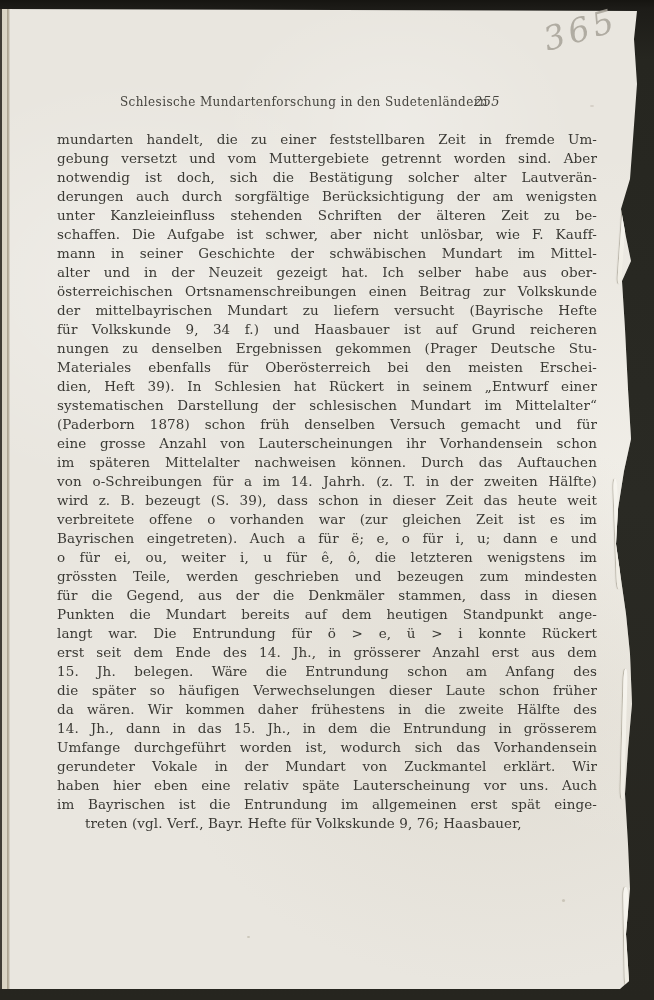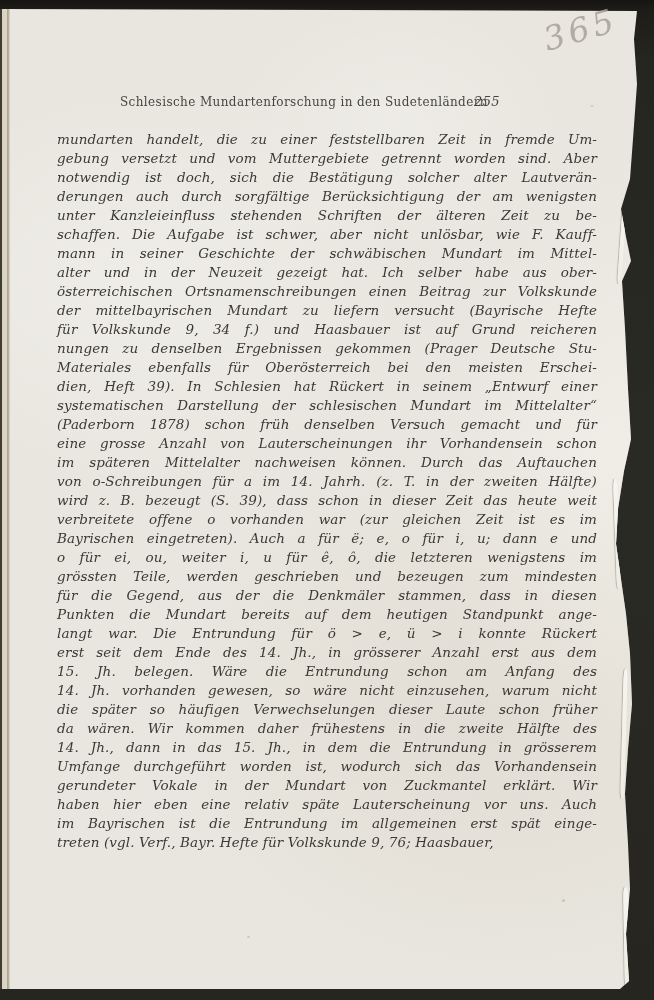--- a/index.html
+++ b/index.html
@@ -68,23 +68,22 @@
     color: #3a3934;
     font-size: 13.5px;
     letter-spacing: 0.1px;
   }
   .text-line {
     height: 19px;
     line-height: 19px;
     text-align: justify;
     text-align-last: justify;
     white-space: nowrap;
-    font-style: italic;
   }
-  .text-line:last-child { text-align-last: left; }
+  .text-line:last-child { text-align-last: left; margin-left: 28px; }
 
   .handwritten {
     position: absolute;
     left: 543px; top: 10px;
     font-family: "DejaVu Serif", serif;
     font-style: italic;
     font-size: 33px;
     letter-spacing: 4px;
     color: #a7a298;
     transform: rotate(-16deg);
@@ -136,21 +135,20 @@
         <div class="text-line">wird z. B. bezeugt (S. 39), dass schon in dieser Zeit das heute weit</div>
         <div class="text-line">verbreitete offene o vorhanden war (zur gleichen Zeit ist es im</div>
         <div class="text-line">Bayrischen eingetreten).  Auch a für ë; e, o für i, u; dann e und</div>
         <div class="text-line">o für ei, ou, weiter i, u für ê, ô, die letzteren wenigstens im</div>
         <div class="text-line">grössten Teile, werden geschrieben und bezeugen zum mindesten</div>
         <div class="text-line">für die Gegend, aus der die Denkmäler stammen, dass in diesen</div>
         <div class="text-line">Punkten die Mundart bereits auf dem heutigen Standpunkt ange-</div>
         <div class="text-line">langt war.  Die Entrundung für ö &gt; e, ü &gt; i konnte Rückert</div>
         <div class="text-line">erst seit dem Ende des 14. Jh., in grösserer Anzahl erst aus dem</div>
         <div class="text-line">15. Jh. belegen.  Wäre die Entrundung schon am Anfang des</div>
-        <div class="text-line">14. Jh. vorhanden gewesen, so wäre nicht einzusehen, warum nicht</div>
         <div class="text-line">die später so häufigen Verwechselungen dieser Laute schon früher</div>
         <div class="text-line">da wären. Wir kommen daher frühestens in die zweite Hälfte des</div>
         <div class="text-line">14. Jh., dann in das 15. Jh., in dem die Entrundung in grösserem</div>
         <div class="text-line">Umfange durchgeführt worden ist, wodurch sich das Vorhandensein</div>
         <div class="text-line">gerundeter Vokale in der Mundart von Zuckmantel erklärt.  Wir</div>
         <div class="text-line">haben hier eben eine relativ späte Lauterscheinung vor uns. Auch</div>
         <div class="text-line">im Bayrischen ist die Entrundung im allgemeinen erst spät einge-</div>
         <div class="text-line">treten (vgl. Verf., Bayr. Hefte für Volkskunde 9, 76; Haasbauer,</div>
       </div>
 

